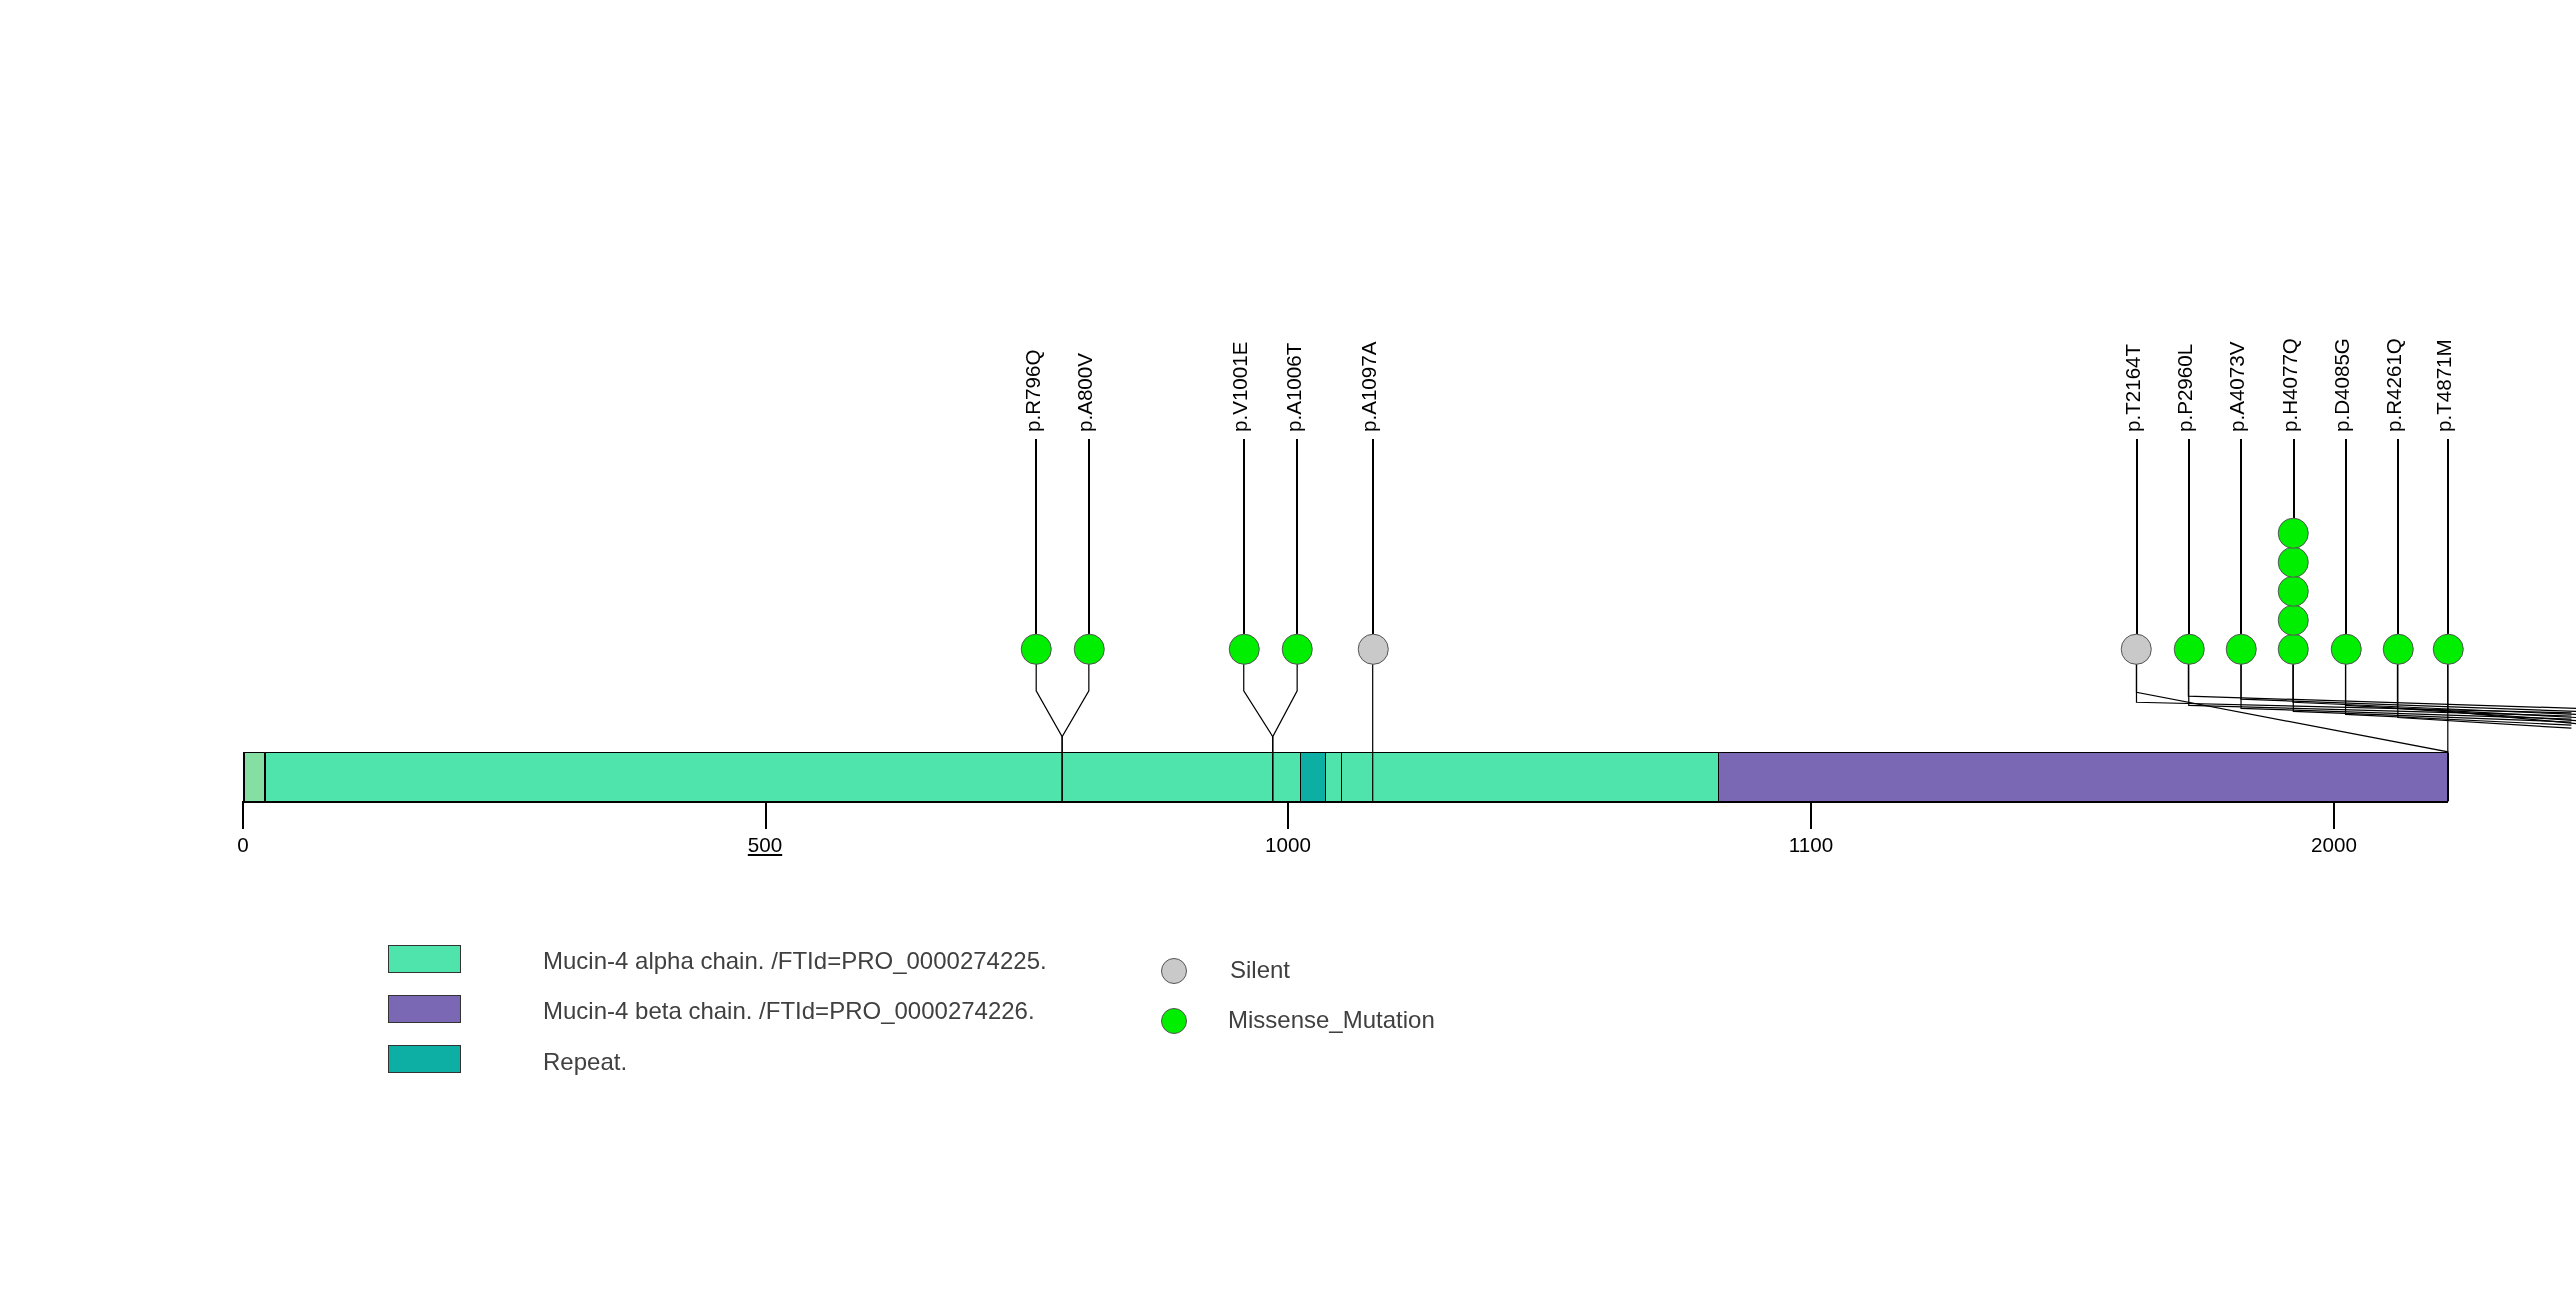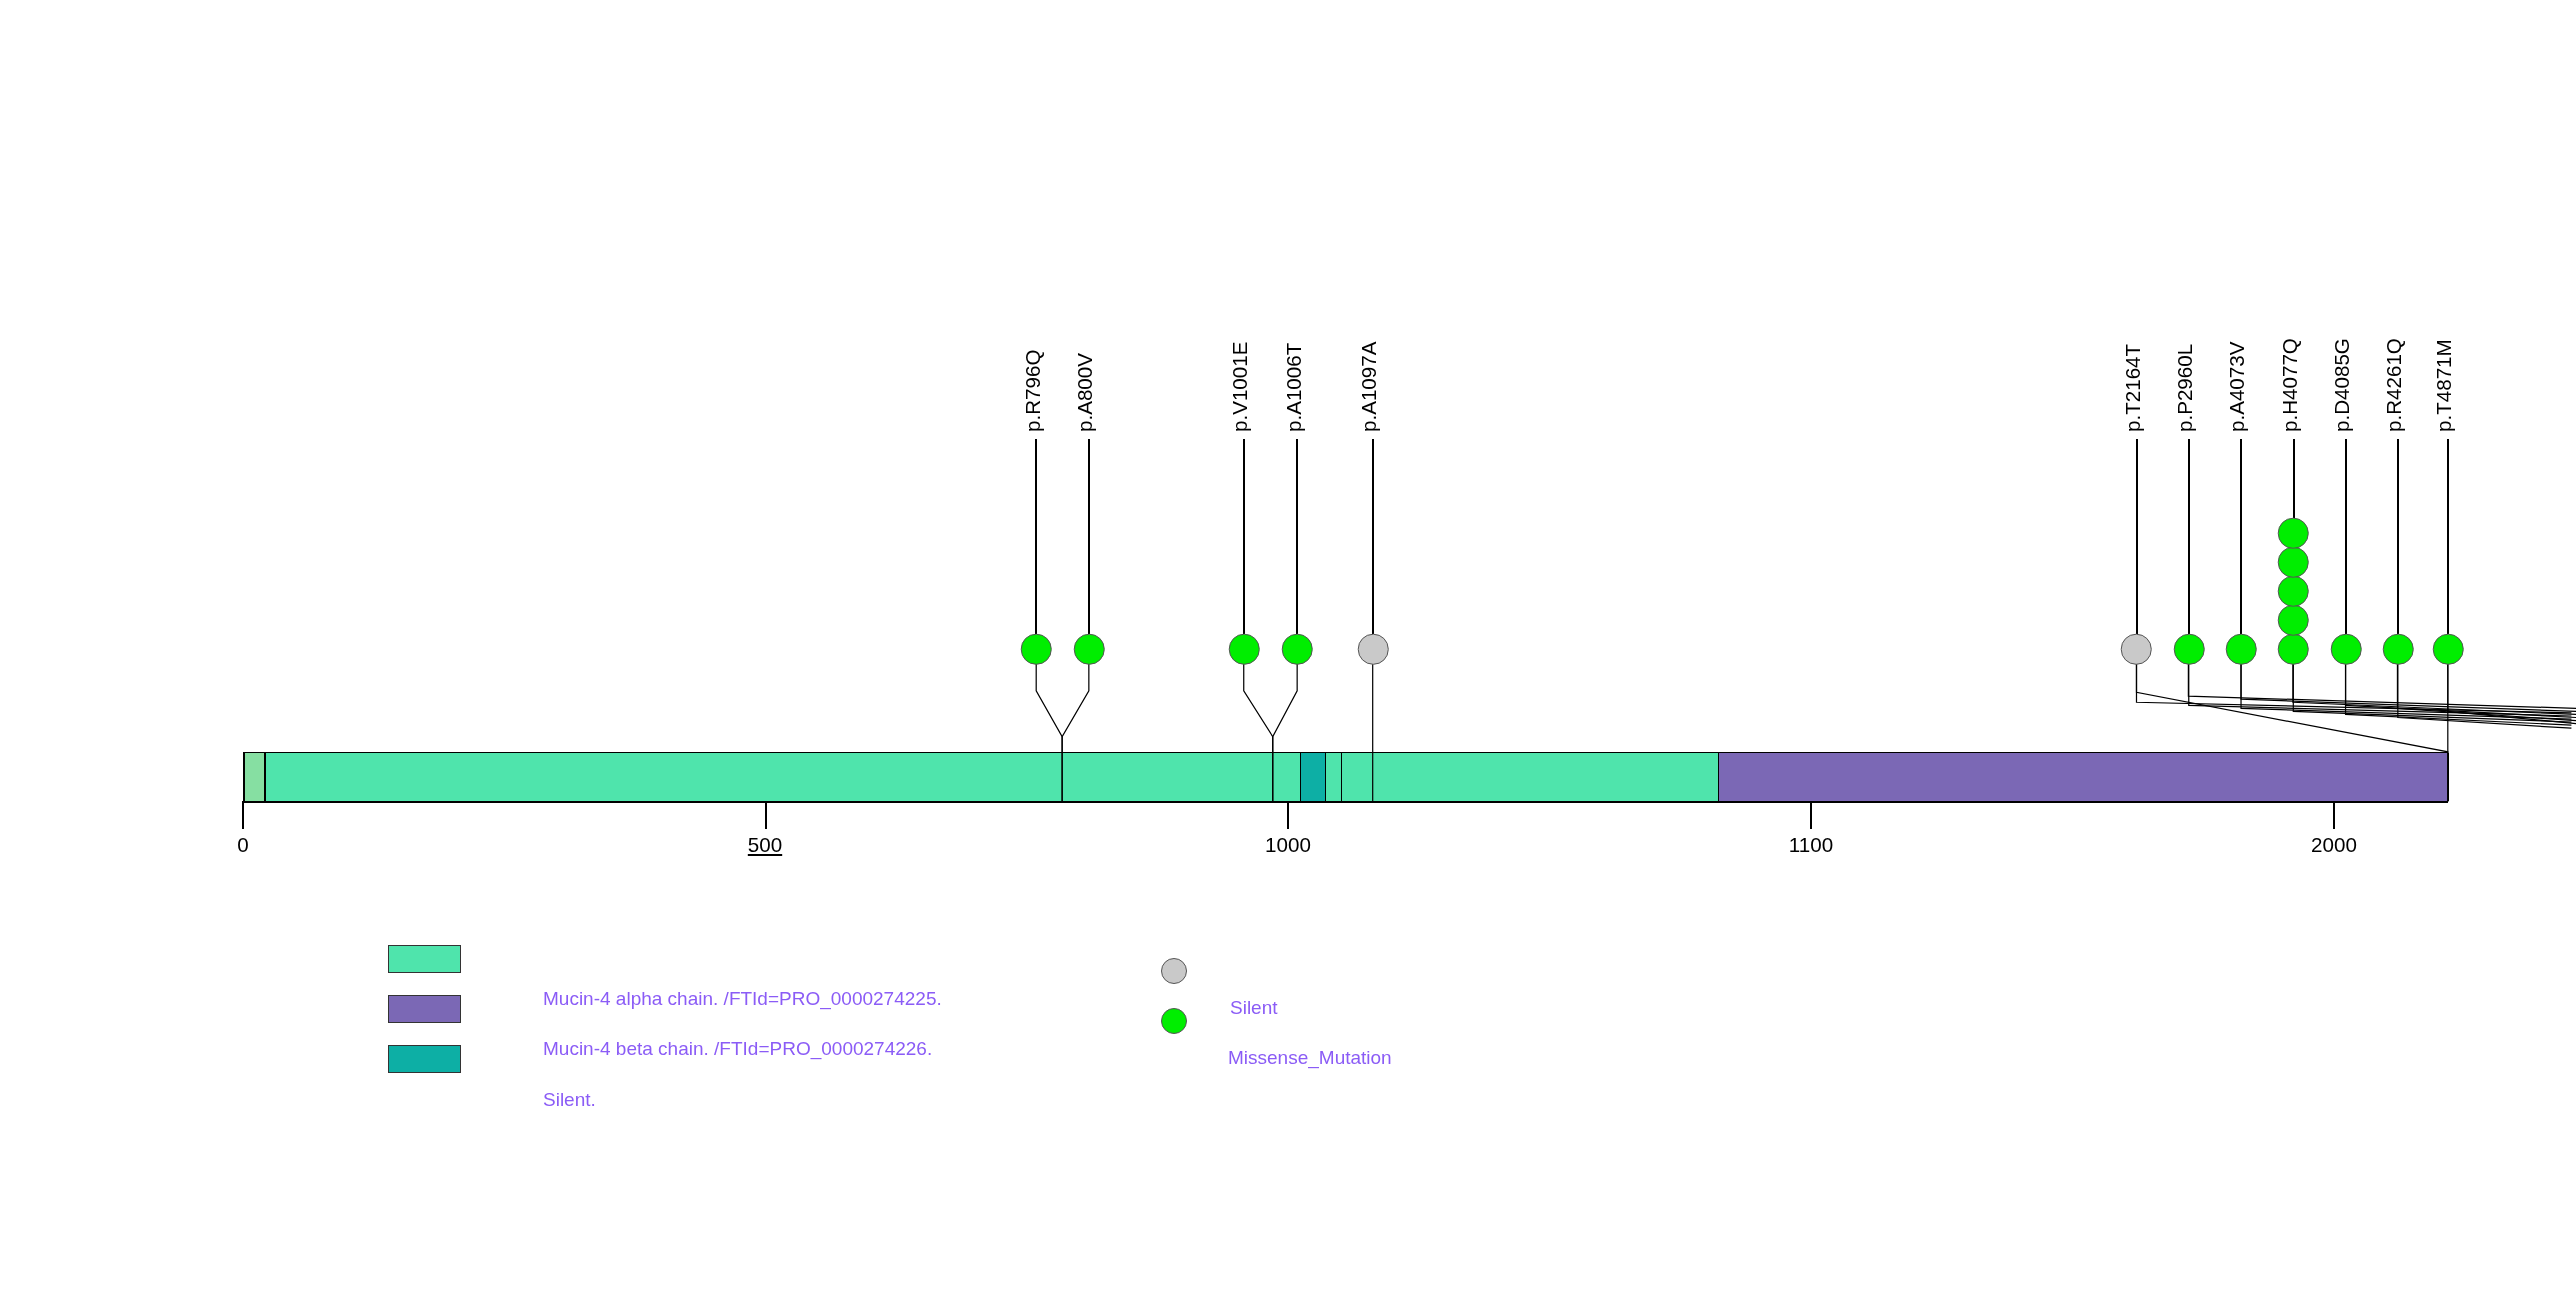--- a/index.html
+++ b/index.html
@@ -31,21 +31,21 @@
   .mut-label{position:absolute;font-size:20.6px;color:#000;white-space:nowrap;
              transform-origin:left bottom;transform:rotate(-90deg);}
 
   
   #connectors{position:absolute;left:0;top:0;width:2576px;height:1290px;
               pointer-events:none;}
 
   
   .legend-swatch{position:absolute;width:73px;height:27.5px;box-sizing:border-box;
                  border:0.8px solid #333;}
-  .legend-text{position:absolute;font-size:19px;color:#8b5cf6;white-space:nowrap;margin-top:41px;}
+  .legend-text{position:absolute;font-size:24px;color:#404040;white-space:nowrap;}
   .legend-dot{position:absolute;width:26px;height:26px;border-radius:50%;
               box-sizing:border-box;border:1.5px solid #555;}
 </style>
 </head>
 <body>
 
 <div id="stage">
 
   <div class="bar-wrap">
     <div id="domain-segments">
@@ -138,21 +138,21 @@
       <div class="stem" style="left: 2447px; top: 439px; height: 195px;"></div>
       <div class="lolli" title="p.T4871M (Missense_Mutation)" style="height: 30.5px; width: 30.5px; left: 2448px; top: 649px; background: rgb(0, 238, 0);"></div>
     </div>
 
   <div id="legend-domains">
       <div class="legend-swatch" style="left: 388px; top: 945px; background: rgb(79, 228, 172);"></div>
       <div class="legend-text" style="left: 543px; top: 947px;">Mucin-4 alpha chain. /FTId=PRO_0000274225.</div>
       <div class="legend-swatch" style="left: 388px; top: 995px; background: rgb(123, 104, 181);"></div>
       <div class="legend-text" style="left: 543px; top: 997px;">Mucin-4 beta chain. /FTId=PRO_0000274226.</div>
       <div class="legend-swatch" style="left: 388px; top: 1045px; background: rgb(13, 175, 165);"></div>
-      <div class="legend-text" style="left: 543px; top: 1048px;">Silent.</div>
+      <div class="legend-text" style="left: 543px; top: 1048px;">Repeat.</div>
     </div>
 
   <div id="legend-types">
       <div class="legend-dot" style="left: 1161px; top: 958px; background: rgb(201, 201, 201);"></div>
       <div class="legend-text" style="left: 1230px; top: 956px;">Silent</div>
       <div class="legend-dot" style="left: 1161px; top: 1008px; background: rgb(0, 238, 0);"></div>
       <div class="legend-text" style="left: 1228px; top: 1006px;">Missense_Mutation</div>
     </div>
 
 </div>

